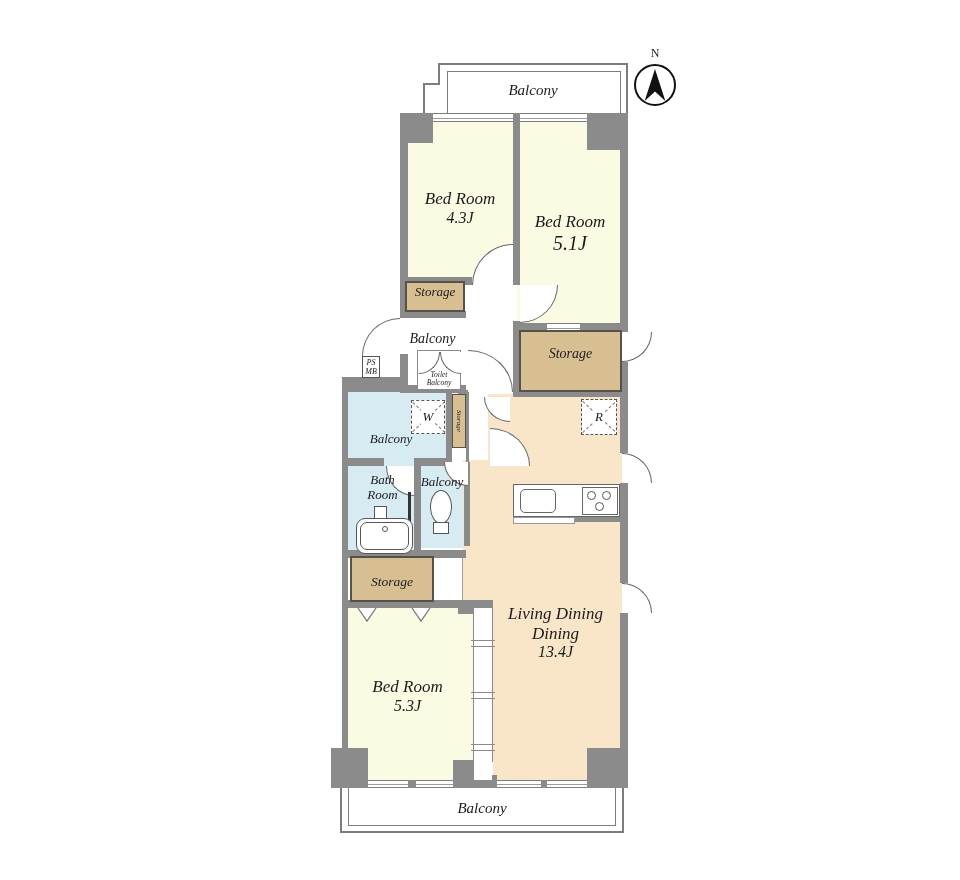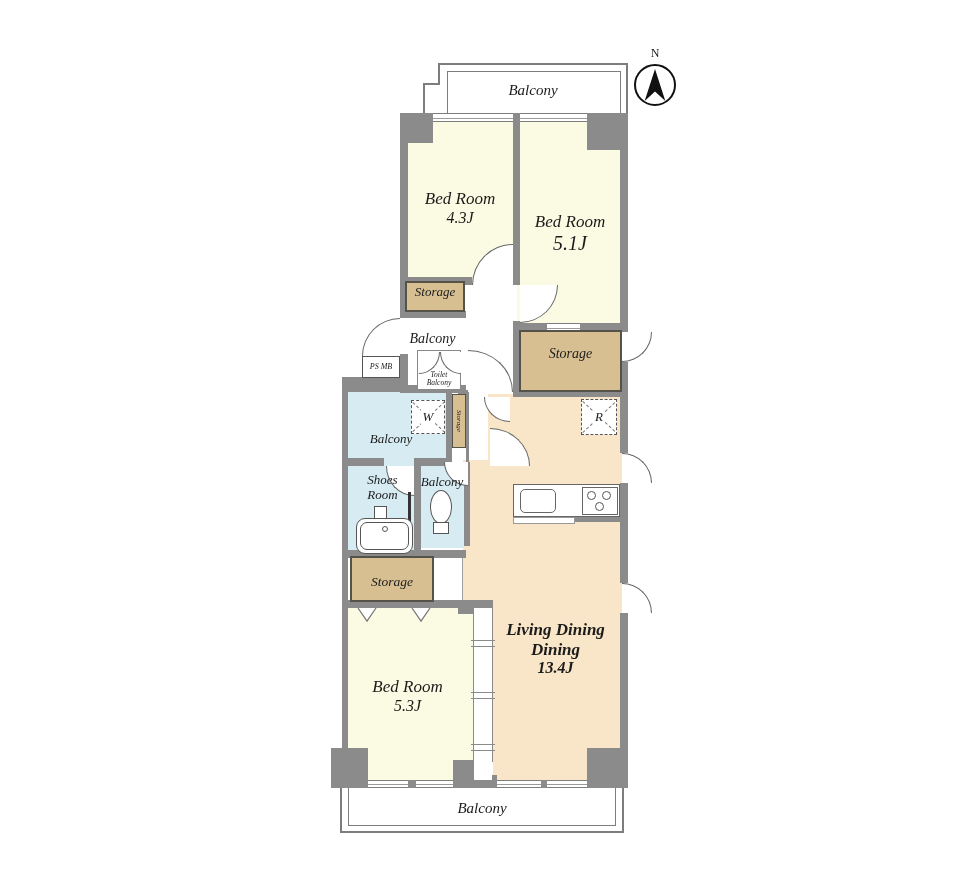--- a/index.html
+++ b/index.html
@@ -165,49 +165,49 @@
   <div class="x1"></div>
     <div class="x2"></div>
   <span>W</span>
 </div>
 <div class="abs dash" style="left:581px;top:399px;width:36px;height:36px;">
   <div class="x1"></div>
     <div class="x2"></div>
   <span>R</span>
 </div>
 
-<div class="abs fx" style="left:362px;top:356px;width:38px;height:22px;display:flex;align-items:center;justify-content:center;">
+<div class="abs fx" style="left:362px;top:356px;width:18px;height:22px;display:flex;align-items:center;justify-content:center;">
   <span class="lbl" style="font-size:8px;">PS MB</span>
 </div>
 
 <div class="abs lbl" style="left:648px;top:47px;width:14px;font-size:12px;font-style:normal;">N</div>
 <div class="abs" style="left:634px;top:64px;width:42px;height:42px;border:2.5px solid #111;border-radius:50%;box-sizing:border-box;"></div>
 <div class="abs" style="left:644px;top:69px;width:22px;height:32px;background:#111;clip-path:polygon(50% 0%,97% 100%,50% 70%,3% 100%);"></div>
 
 <div class="abs lbl" style="left:405px;top:189px;width:110px;font-size:17px;">
   <div>Bed Room</div>
   <div style="font-size:16px;">4.3J</div>
 </div>
 <div class="abs lbl" style="left:515px;top:212px;width:110px;font-size:17px;">
   <div>Bed Room</div>
   <div style="font-size:20px;">5.1J</div>
 </div>
 <div class="abs lbl" style="left:345px;top:677px;width:125px;font-size:17px;">
   <div>Bed Room</div>
   <div style="font-size:16px;">5.3J</div>
 </div>
-<div class="abs lbl" style="left:478px;top:620px;width:155px;font-size:17px;font-weight:bold;">
+<div class="abs lbl" style="left:478px;top:604px;width:155px;font-size:17px;">
   <div>Living Dining</div>
   <div>Dining</div>
   <div style="font-size:16px;">13.4J</div>
 </div>
 <div class="abs lbl" style="left:395px;top:331px;width:75px;font-size:14px;">Balcony</div>
 <div class="abs lbl" style="left:345px;top:432px;width:92px;font-size:13px;">Balcony</div>
 <div class="abs lbl" style="left:350px;top:473px;width:65px;font-size:13px;">
-  <div>Shoes</div>
+  <div>Bath</div>
   <div>Room</div>
 </div>
 <div class="abs lbl" style="left:416px;top:475px;width:52px;font-size:13px;">Balcony</div>
 <div class="abs lbl" style="left:405px;top:285px;width:60px;font-size:13px;">Storage</div>
 <div class="abs lbl" style="left:519px;top:346px;width:103px;font-size:14px;">Storage</div>
 <div class="abs lbl" style="left:350px;top:574px;width:84px;font-size:13.5px;">Storage</div>
 <div class="abs lbl" style="left:453px;top:397px;width:12px;height:48px;font-size:7px;writing-mode:vertical-rl;text-align:center;line-height:12px;">Storage</div>
 <div class="abs lbl" style="left:417px;top:371px;width:44px;font-size:7.5px;line-height:1.1;">
   <div>Toilet</div>
   <div>Balcony</div>

